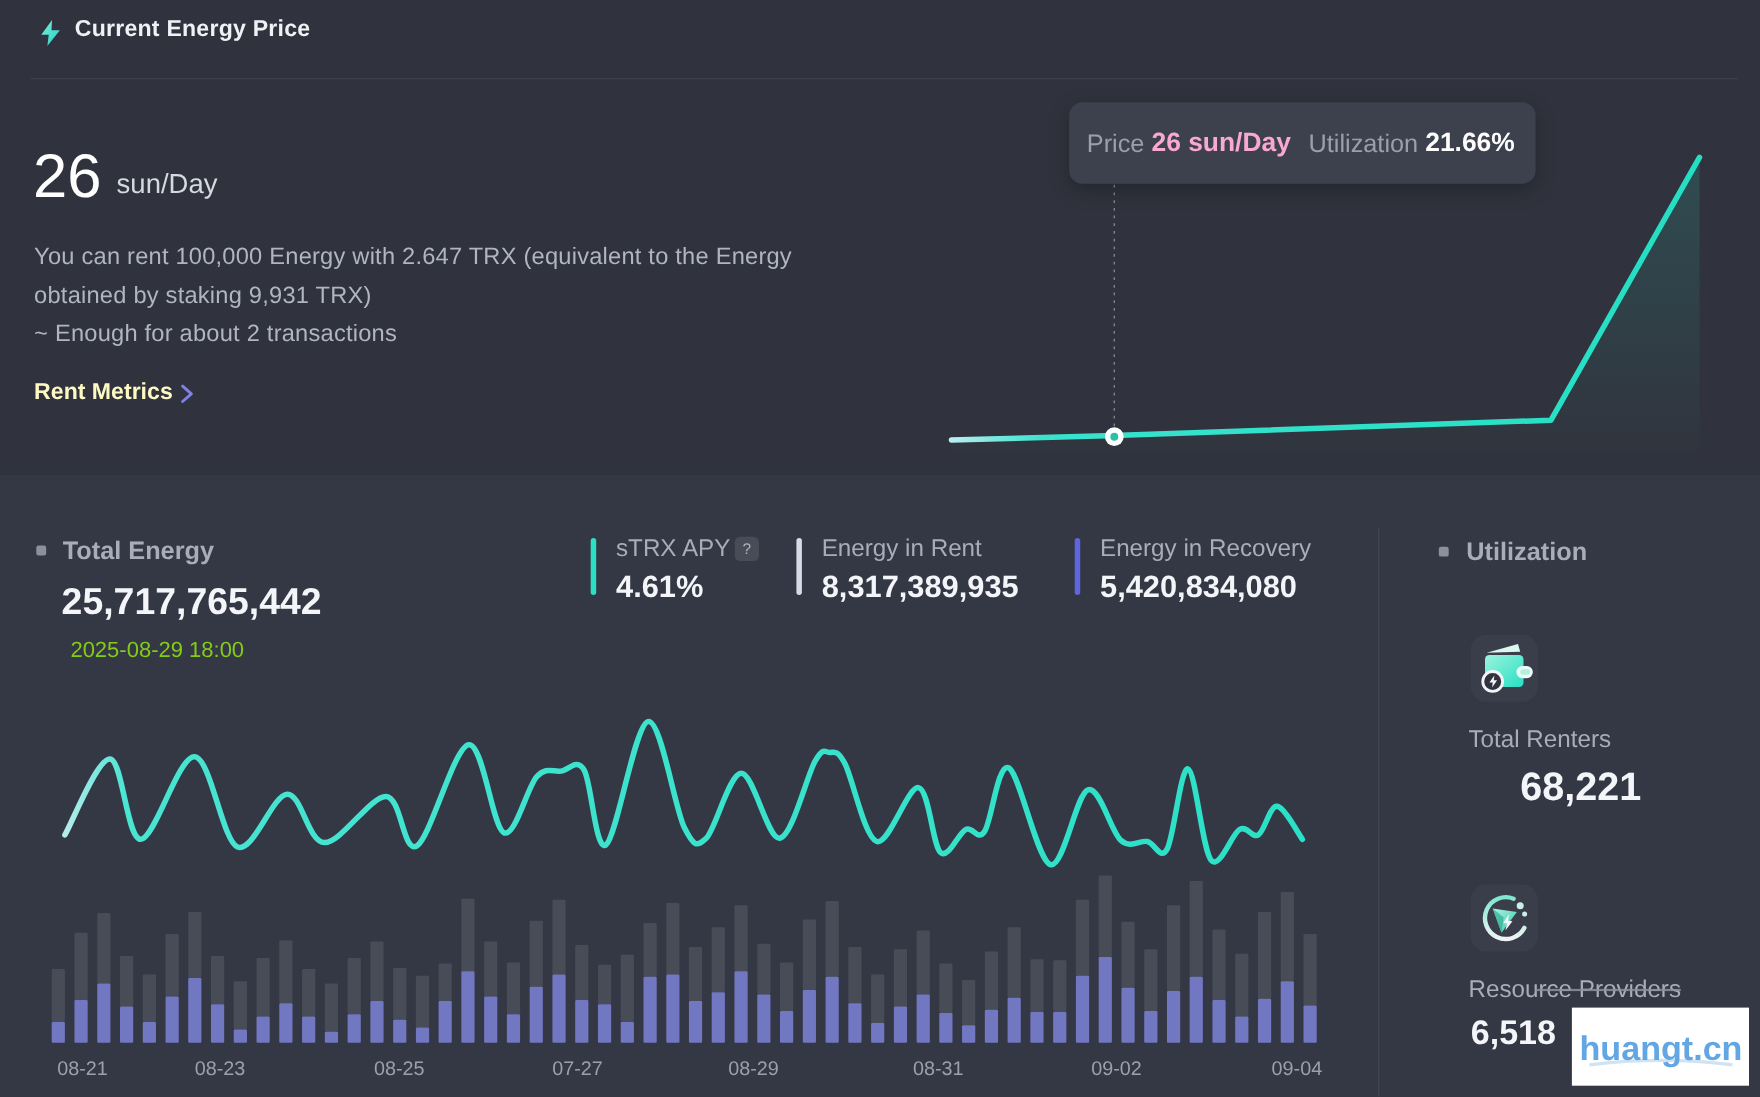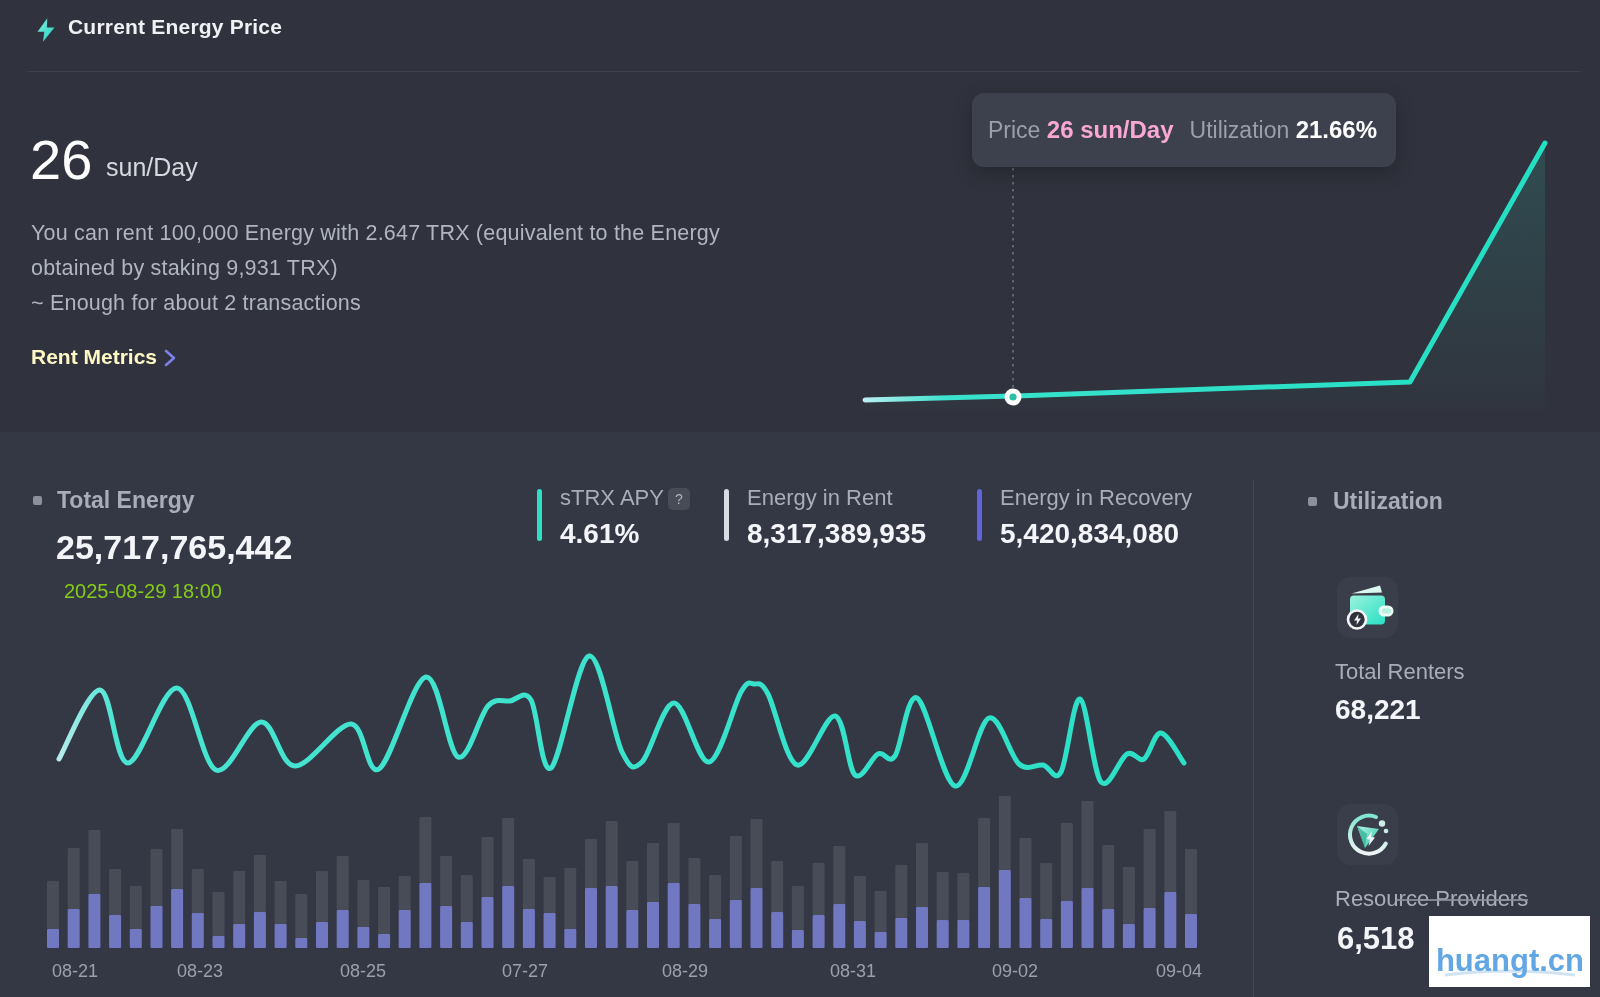--- a/index.html
+++ b/index.html
@@ -17,21 +17,21 @@
 .tt-lab{font-size:23px;color:#9aa0ab}
 .tt-val{font-size:24px;font-weight:700}
 .bottom{left:0;top:432px;width:1600px;height:565px;background:#343845}
 .sqbul{width:9px;height:9px;background:#8b909b;border-radius:2px}
 .lab{color:#a8adb9}
 .bignum{font-weight:800;color:#f3f5f8}
 .statbar{width:5px;height:52px;border-radius:3px}
 .xlab{position:absolute;top:961px;width:80px;text-align:right;font-size:18px;color:#9aa0ac}
 .vdiv{left:1253px;top:480px;width:1px;height:517px;background:rgba(255,255,255,0.08)}
 .iconcard{width:61px;height:61px;border-radius:14px;background:#3a3e4a}
-.wm{left:1429px;top:916px;width:161px;height:71px;background:#ffffff;display:flex;align-items:flex-end;justify-content:center}
+.wm{left:1429px;top:916px;width:161px;height:71px;background:#ffffff;display:flex;align-items:center;justify-content:center}
 </style></head>
 <body>
 <div class="abs top"></div>
 <div class="abs bottom"></div>
 
 <svg class="abs" style="left:35px;top:17px" width="22" height="26" viewBox="0 0 26 30">
  <defs>
       <linearGradient id="bolt" x1="0" y1="0" x2="1" y2="1">
    <stop offset="0" stop-color="#7ceede"></stop>
         <stop offset="1" stop-color="#27cfc0"></stop>
@@ -238,21 +238,21 @@
       </linearGradient>
     </defs>
  <path d="M14.5 16.5 L43 8.5 L45 15.5 Z" fill="#d9f8ef"></path>
  <rect x="13" y="18.5" width="35" height="29" rx="4" fill="url(#wal)"></rect>
  <rect x="41.5" y="28.5" width="15" height="11" rx="5.5" fill="#eafcf6"></rect>
  <rect x="45" y="31.5" width="9" height="5" rx="2.5" fill="#b4f0dd"></rect>
  <circle cx="20" cy="42.5" r="9" fill="#30333d" stroke="#f2f4f6" stroke-width="2.6"></circle>
  <path d="M21.5 37 L17 43.5 L20 43.5 L19.5 48 L24 41.5 L21 41.5 Z" fill="#f2f4f6"></path>
 </svg>
 <div class="abs lab" style="left:1335px;top:659px;font-size:22px">Total Renters</div>
-<div class="abs bignum" style="left:1335px;top:694px;font-size:28px">68,221</div>
+<div class="abs bignum" style="left:1382px;top:694px;font-size:36px">68,221</div>
 
 <div class="abs iconcard" style="left:1337px;top:804px"></div>
 <svg class="abs" style="left:1337px;top:804px" width="61" height="61" viewBox="0 0 61 61">
  <defs>
   <linearGradient id="ring" x1="0" y1="0" x2="0" y2="1">
     <stop offset="0" stop-color="#7fe6cf"></stop>
         <stop offset="1" stop-color="#f0f4f6"></stop>
       </linearGradient>
   <linearGradient id="tri" x1="0" y1="0" x2="1" y2="1">
     <stop offset="0" stop-color="#aef2e0"></stop>

